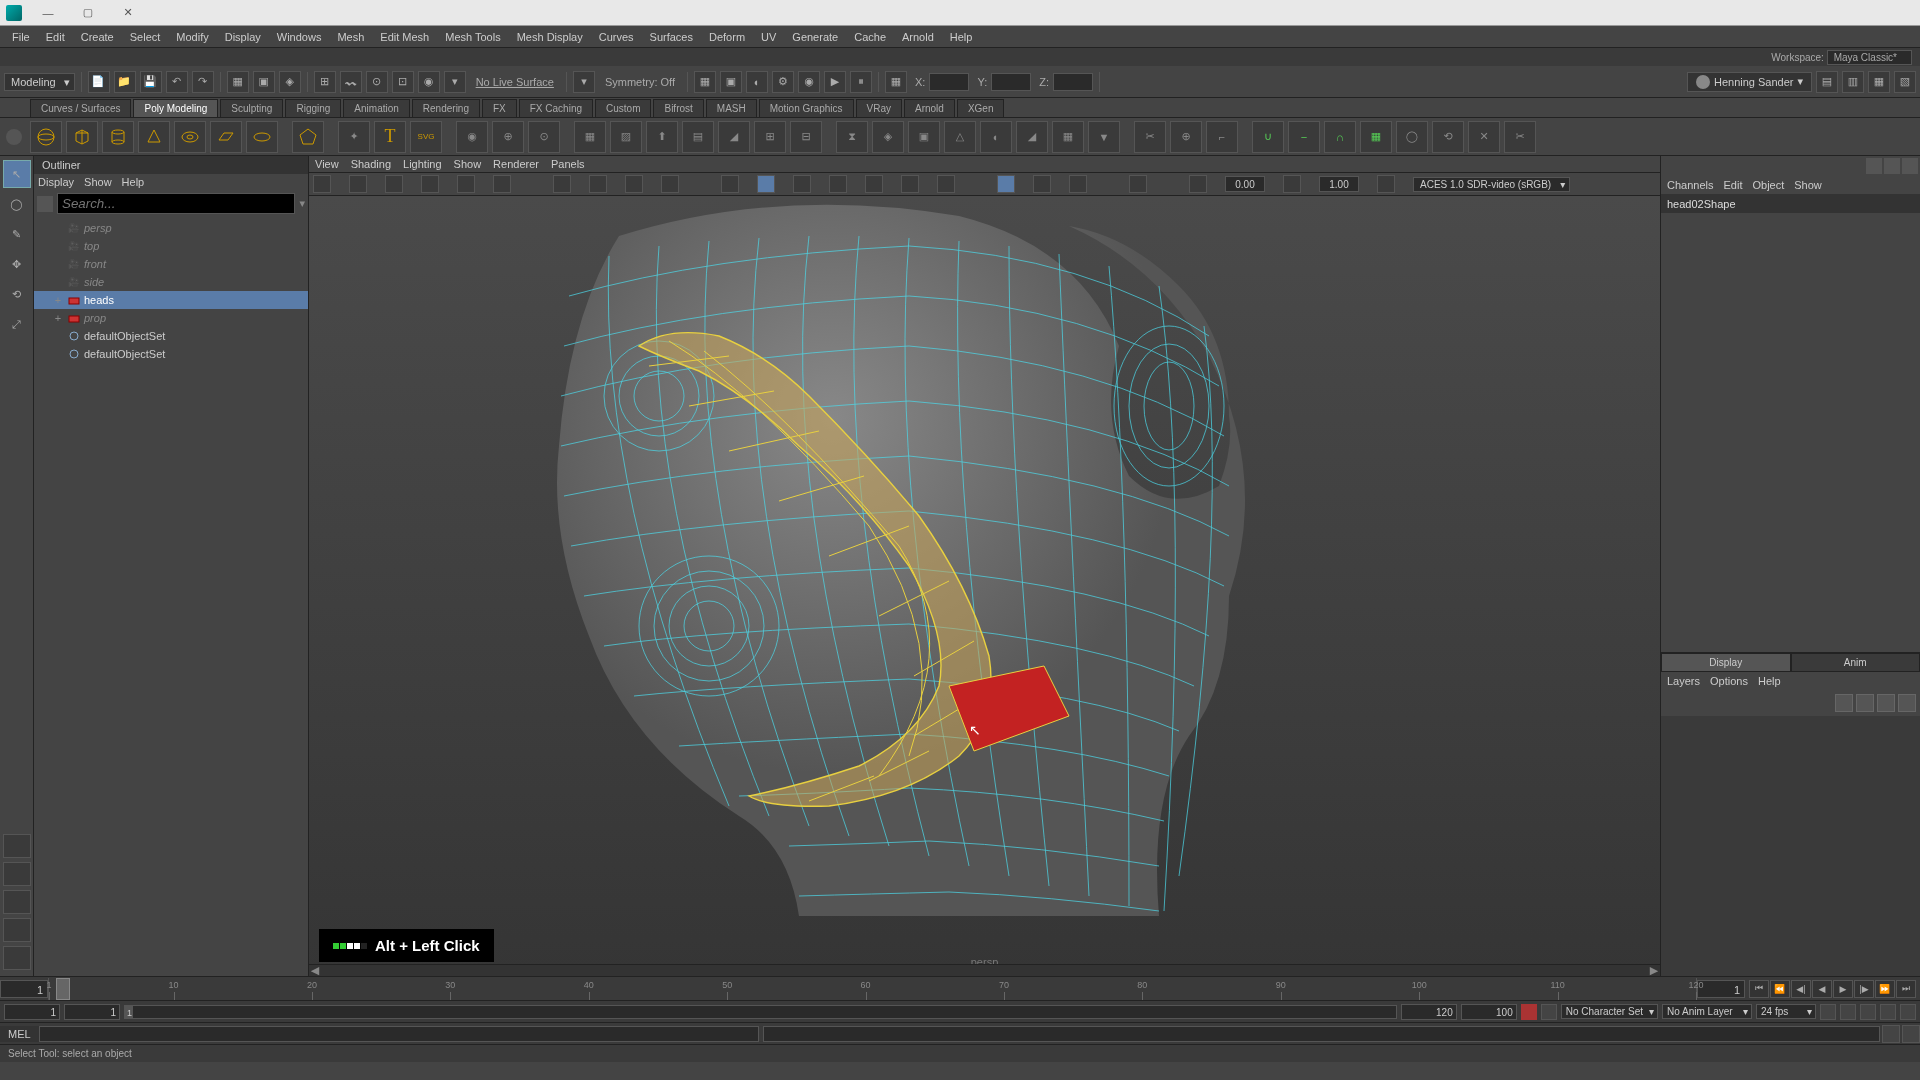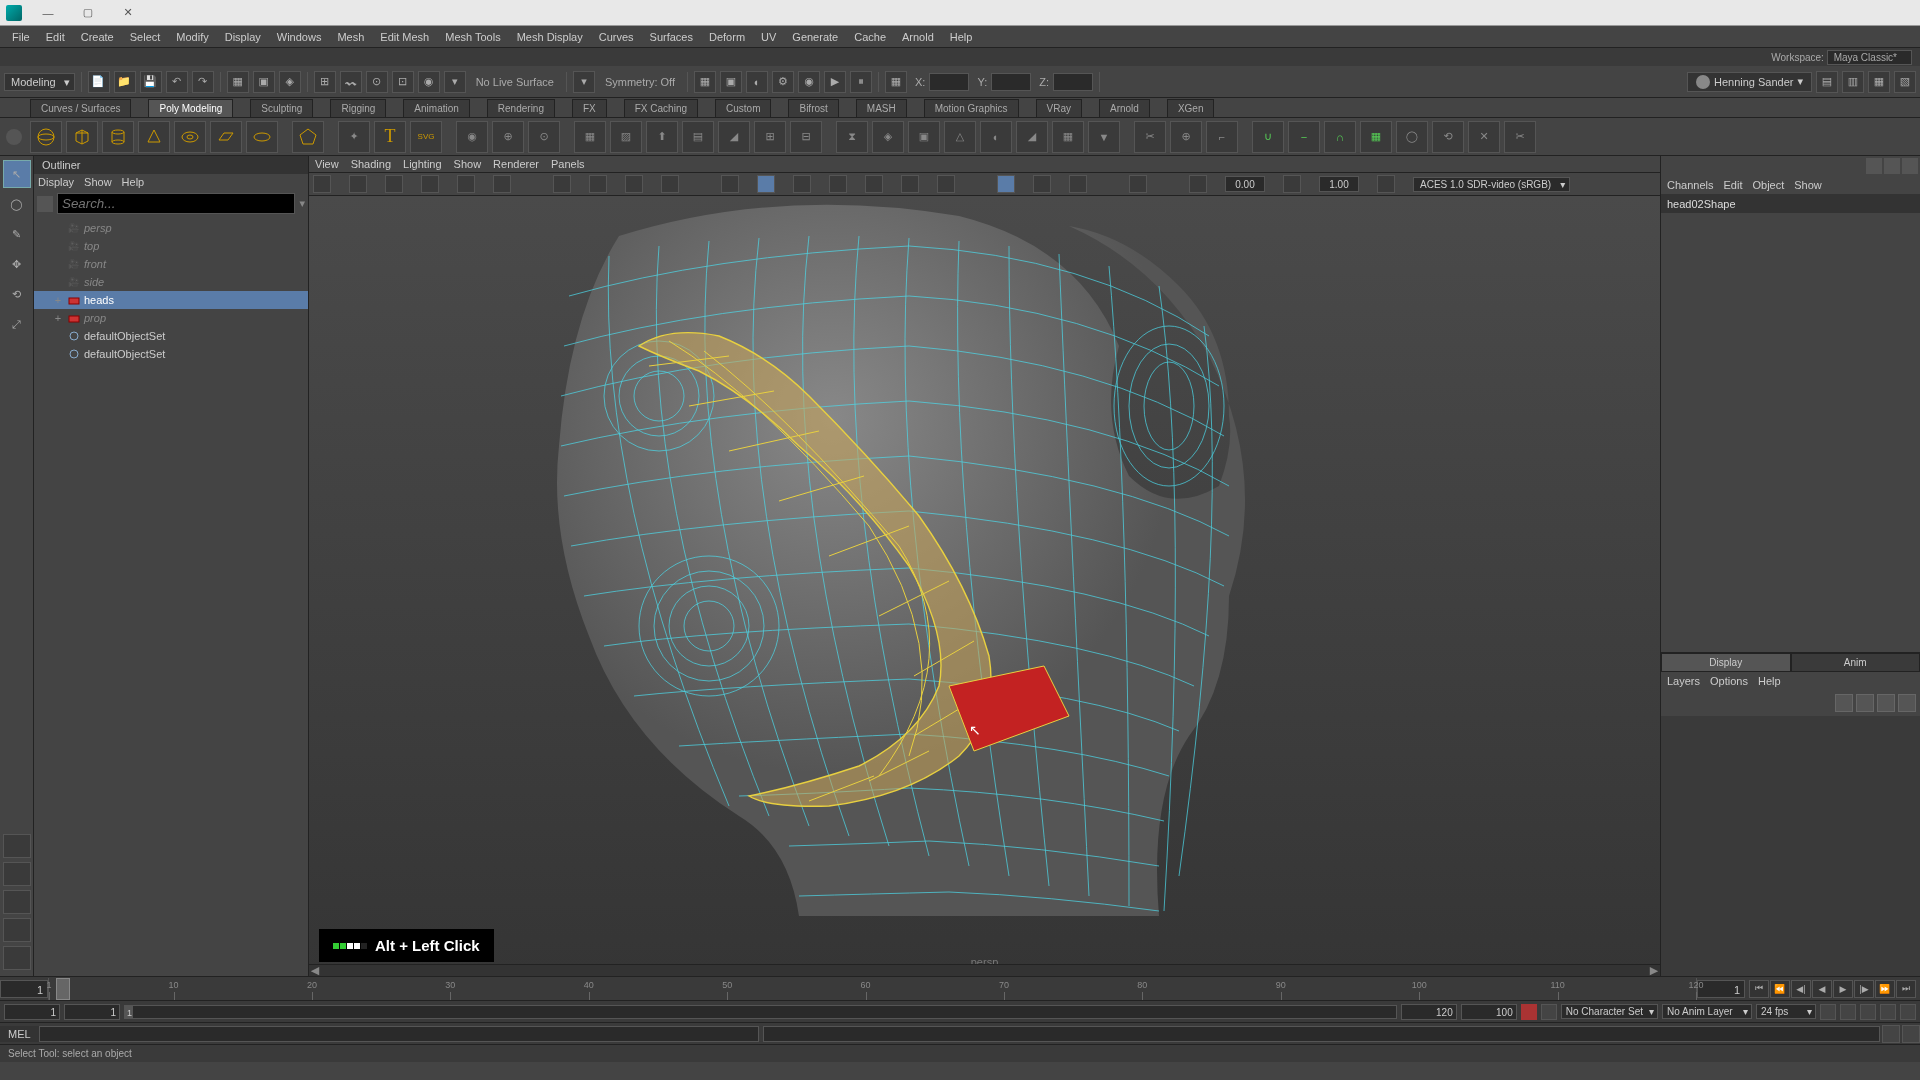--- a/index.html
+++ b/index.html
@@ -24,21 +24,21 @@
 .statusline .mode-select::after { content: "▾"; position: absolute; right: 4px; }
 .statusline .sep { width: 1px; height: 20px; background: #555; margin: 0 2px; }
 .statusline .tool-btn { width: 22px; height: 22px; background: #3a3a3a; border: 1px solid #555; display: flex; align-items: center; justify-content: center; color: #aaa; font-size: 11px; }
 .statusline .xyz-label { color: #aaa; margin-left: 4px; }
 .statusline .xyz-input { width: 40px; height: 18px; background: #2a2a2a; border: 1px solid #555; color: #ccc; padding: 0 2px; }
 .statusline .user-badge { background: #333; padding: 2px 8px; border: 1px solid #555; display: flex; align-items: center; gap: 4px; margin-left: auto; }
 .statusline .user-avatar { width: 14px; height: 14px; border-radius: 50%; background: #888; }
 
 
 .shelf-tabs { height: 20px; background: #444; display: flex; align-items: flex-end; padding: 0 20px 0 30px; border-bottom: 1px solid #222; }
-.shelf-tabs .tab { padding: 3px 10px; color: #aaa; font-size: 10px; background: #3a3a3a; border: 1px solid #222; border-bottom: none; margin-right: 17px; }
+.shelf-tabs .tab { padding: 3px 10px; color: #aaa; font-size: 10px; background: #3a3a3a; border: 1px solid #222; border-bottom: none; margin-right: 2px; }
 .shelf-tabs .tab.active { background: #555; color: #fff; }
 
 
 .shelf { height: 38px; background: #444; display: flex; align-items: center; padding: 0 4px 0 30px; border-bottom: 1px solid #222; gap: 4px; position: relative; }
 .shelf .gear { position: absolute; left: 6px; width: 16px; height: 16px; background: #555; border-radius: 50%; }
 .shelf .shelf-btn { width: 32px; height: 32px; background: #3a3a3a; border: 1px solid #555; display: flex; align-items: center; justify-content: center; color: #888; }
 .shelf .shelf-btn svg { width: 20px; height: 20px; }
 .shelf .ssep { width: 6px; }
 
 
@@ -183,21 +183,21 @@
   <div class="tool-btn">▦</div>
   <div class="tool-btn">▣</div>
   <div class="tool-btn">◈</div>
   <div class="sep"></div>
   <div class="tool-btn">⊞</div>
   <div class="tool-btn">〰</div>
   <div class="tool-btn">⊙</div>
   <div class="tool-btn">⊡</div>
   <div class="tool-btn">◉</div>
   <div class="tool-btn">▾</div>
-  <span style="color:#aaa;padding:0 6px;">No Live Surface</span>
+  <span style="color:#aaa;padding:0 6px;text-decoration:underline;">No Live Surface</span>
   <div class="sep"></div>
   <div class="tool-btn">▾</div>
   <span style="color:#aaa;padding:0 6px;">Symmetry: Off</span>
   <div class="sep"></div>
   <div class="tool-btn">▦</div>
   <div class="tool-btn">▣</div>
   <div class="tool-btn">◐</div>
   <div class="tool-btn">⚙</div>
   <div class="tool-btn">◉</div>
   <div class="tool-btn">▶</div>

